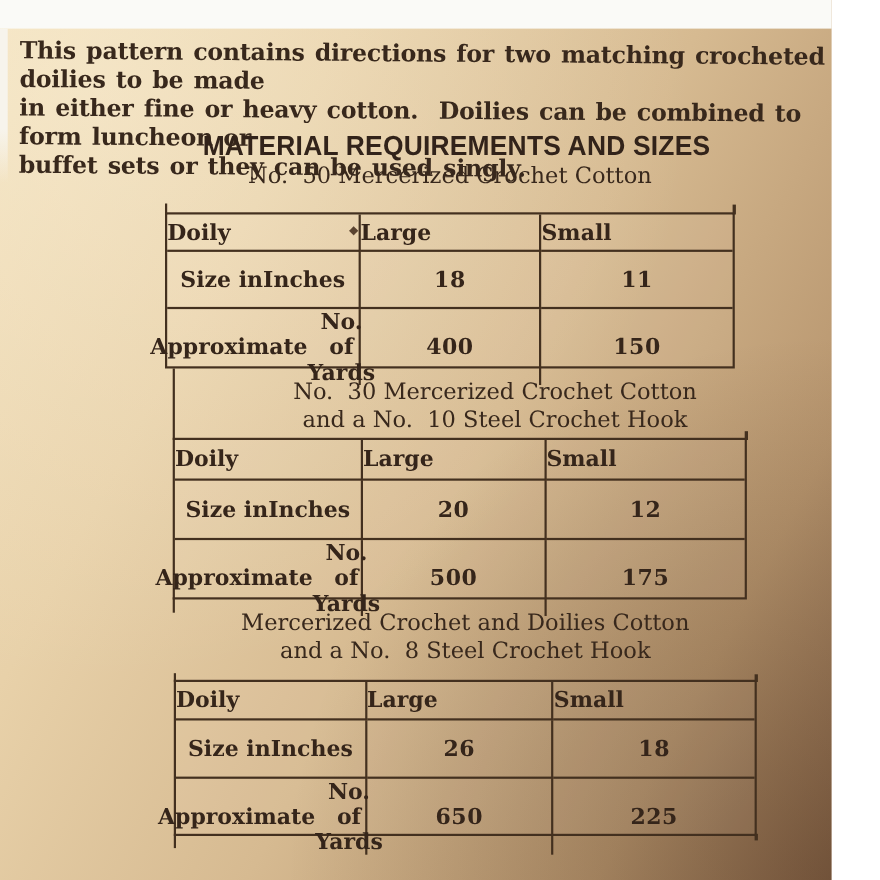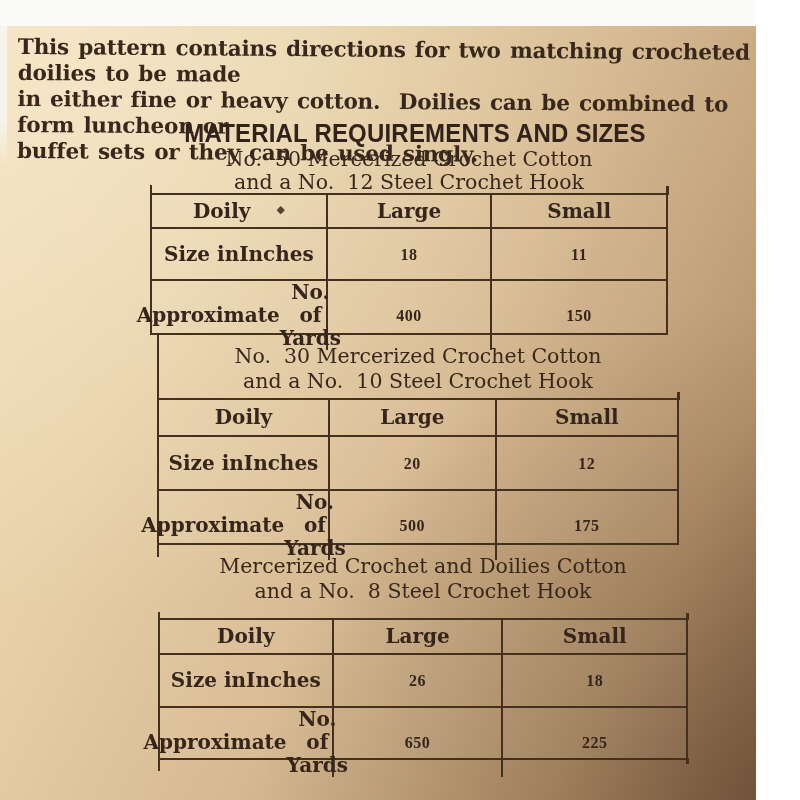--- a/index.html
+++ b/index.html
@@ -39,21 +39,21 @@
     font-size: 25px; letter-spacing: 0.2px; color: #32231a;
     transform: scaleX(0.96);
   }
 
   .caption {
     position: absolute; text-align: center; font-weight: normal;
     color: var(--ink, #38281c); font-size: 20.5px; line-height: 23px;
   }
   .cap-line { white-space: pre; }
   .cap1 { left: 150px; top: 148px; width: 518px; }
-  .cap2 { left: 157px; top: 344px; width: 522px; line-height: 25px; }
+  .cap2 { left: 157px; top: 344px; width: 522px; line-height: 25px; padding-left: 32px; }
   .cap3 { left: 158px; top: 554px; width: 530px; line-height: 25px; }
 
   .tbl {
     position: absolute; display: grid; box-sizing: border-box;
     border: 2.5px solid var(--rule, #43301f);
     color: #35251a; font-weight: bold; background: rgba(255,244,220,0.06);
   }
   .tbl1 { left: 150px; top: 193px; width: 518px; height: 142px;
     grid-template-columns: 34.2% 32% 33.8%; grid-template-rows: 34px 52px 1fr; }
   .tbl2 { left: 157px; top: 398px; width: 522px; height: 147px;
@@ -62,22 +62,22 @@
     grid-template-columns: 33% 32.3% 34.7%; grid-template-rows: 35px 53px 1fr; }
 
   .c {
     display: flex; flex-direction: row; align-items: center; justify-content: center;
     text-align: center; border-right: 2.5px solid var(--rule, #43301f);
     border-bottom: 2.5px solid var(--rule, #43301f);
     font-size: 20px; line-height: 23px;
   }
   .c.er { border-right: none; }
   .c.nb { border-bottom: none; }
-  .hdr { flex-direction: row; gap: 10px; }
-  .val { font-size: 16px; letter-spacing: 0.5px; font-family: Liberation Serif, serif; }
+  .hdr { flex-direction: row; gap: 10px; justify-content: space-between; }
+  .val { font-size: 20px; letter-spacing: 0.5px; }
 
   .diamond { font-size: 11px; color: #5a4330; margin-left: 16px; transform: translateY(-2px); }
 
   .tick { position: absolute; width: 2.5px; background: var(--rule, #43301f); }
 </style>
 </head>
 <body>
 
 <div id="canvas">
   <div class="vignette"></div>
@@ -88,21 +88,20 @@
   <div class="intro">
     <div class="intro-line">This pattern contains directions for two matching crocheted doilies to be made</div>
     <div class="intro-line">in either fine or heavy cotton.  Doilies can be combined to form luncheon or</div>
     <div class="intro-line">buffet sets or they can be used singly.</div>
   </div>
 
   <div class="heading">MATERIAL REQUIREMENTS AND SIZES</div>
 
   <div class="caption cap1">
     <div class="cap-line">No.  50 Mercerized Crochet Cotton</div>
-    <div class="cap-line">and a No.  12 Steel Crochet Hook</div>
   </div>
 
   <div class="tbl tbl1">
     <div class="tick" style="left:-2.5px; top:-10px; height:10px;"></div>
     <div class="tick" style="right:-2.5px; top:-9px; height:9px;"></div>
 
     <div class="c hdr">
       <span>Doily</span>
       <span class="diamond">◆</span>
     </div>

